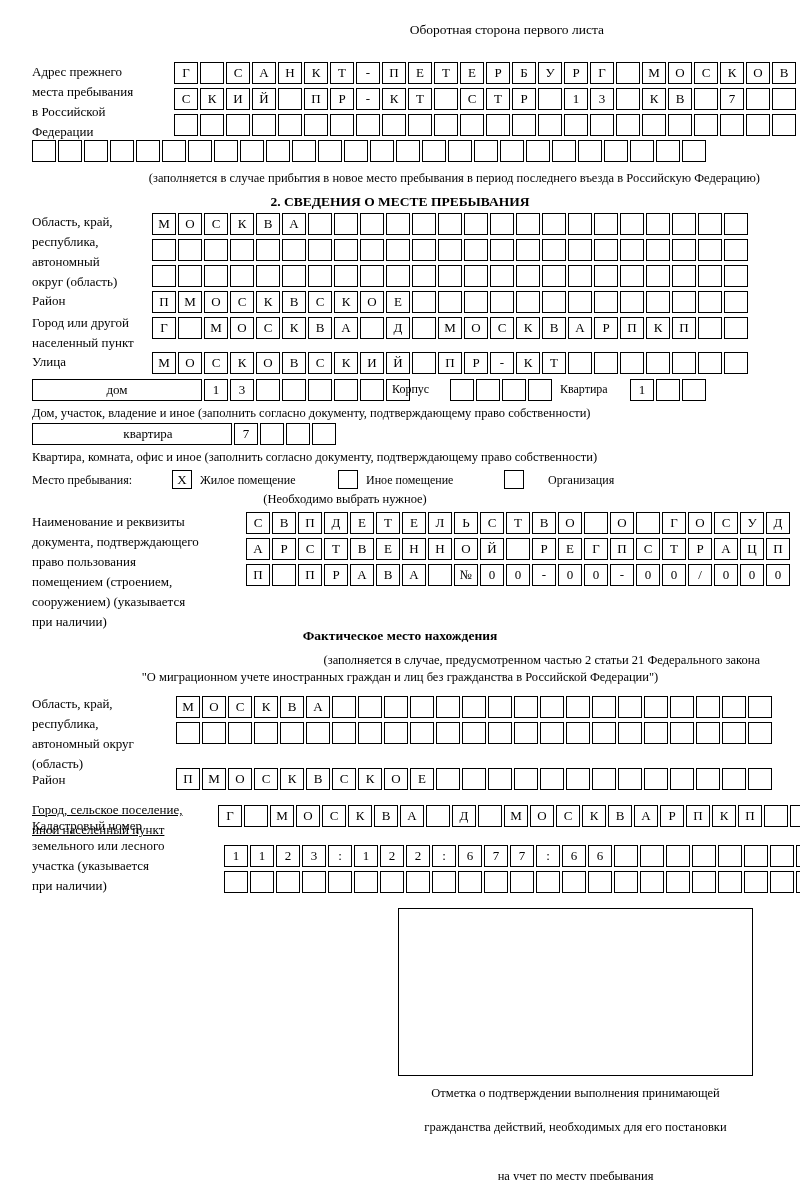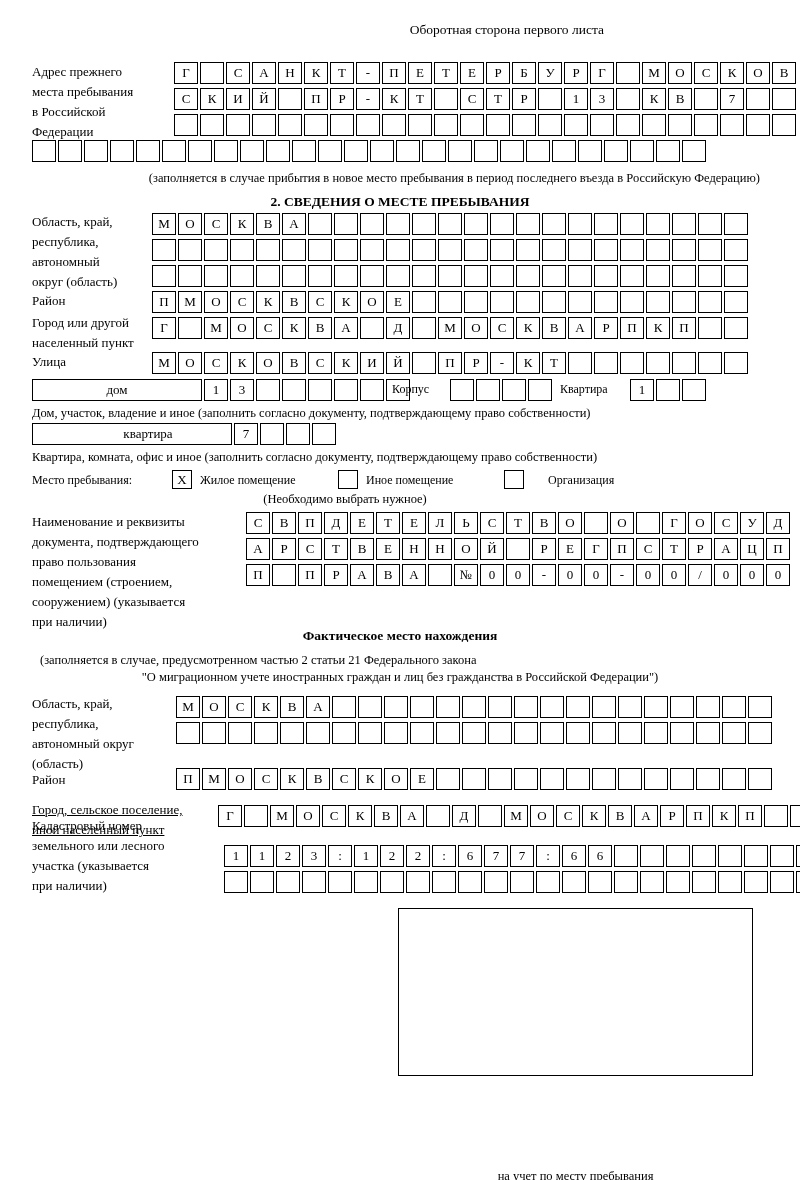--- a/index.html
+++ b/index.html
@@ -482,21 +482,21 @@
       <div class="cell">-</div>
       <div class="cell">0</div>
       <div class="cell">0</div>
       <div class="cell">/</div>
       <div class="cell">0</div>
       <div class="cell">0</div>
       <div class="cell last">0</div>
     </div>
 
   <div class="lbl bold center" style="left:0px;top:626px;width:800px;font-size:13.5px;">Фактическое место нахождения</div>
-  <div class="lbl small" style="left:40px;top:650px;width:720px;text-align:left;">(заполняется в случае, предусмотренном частью 2 статьи 21 Федерального закона</div>
+  <div class="lbl small" style="left:40px;top:650px;width:720px;text-align:right;">(заполняется в случае, предусмотренном частью 2 статьи 21 Федерального закона</div>
   <div class="lbl small" style="left:40px;top:667px;width:720px;text-align:center;">"О миграционном учете иностранных граждан и лиц без гражданства в Российской Федерации")</div>
 
   <div class="lbl" style="left:32px;top:694px;width:150px;">Область, край,
 республика,
 автономный округ
 (область)</div>
   <div class="row" id="a-region-0" style="left:176px;top:696px;">
       <div class="cell">М</div>
       <div class="cell">О</div>
       <div class="cell">С</div>
@@ -651,15 +651,17 @@
       <div class="cell"></div>
       <div class="cell"></div>
       <div class="cell"></div>
       <div class="cell"></div>
       <div class="cell"></div>
       <div class="cell"></div>
       <div class="cell last"></div>
     </div>
 
   <div class="bigbox" style="left:398px;top:908px;width:355px;height:168px;"></div>
+  <div class="footnote" style="left:398px;top:1085px;width:355px;">Отметка о подтверждении выполнения принимающей</div>
+  <div class="footnote" style="left:398px;top:1119px;width:355px;">гражданства действий, необходимых для его постановки</div>
   <div class="footnote" style="left:398px;top:1136px;width:355px;margin-top:32px;">на учет по месту пребывания</div>
 
 </div>
 
 </body></html>

